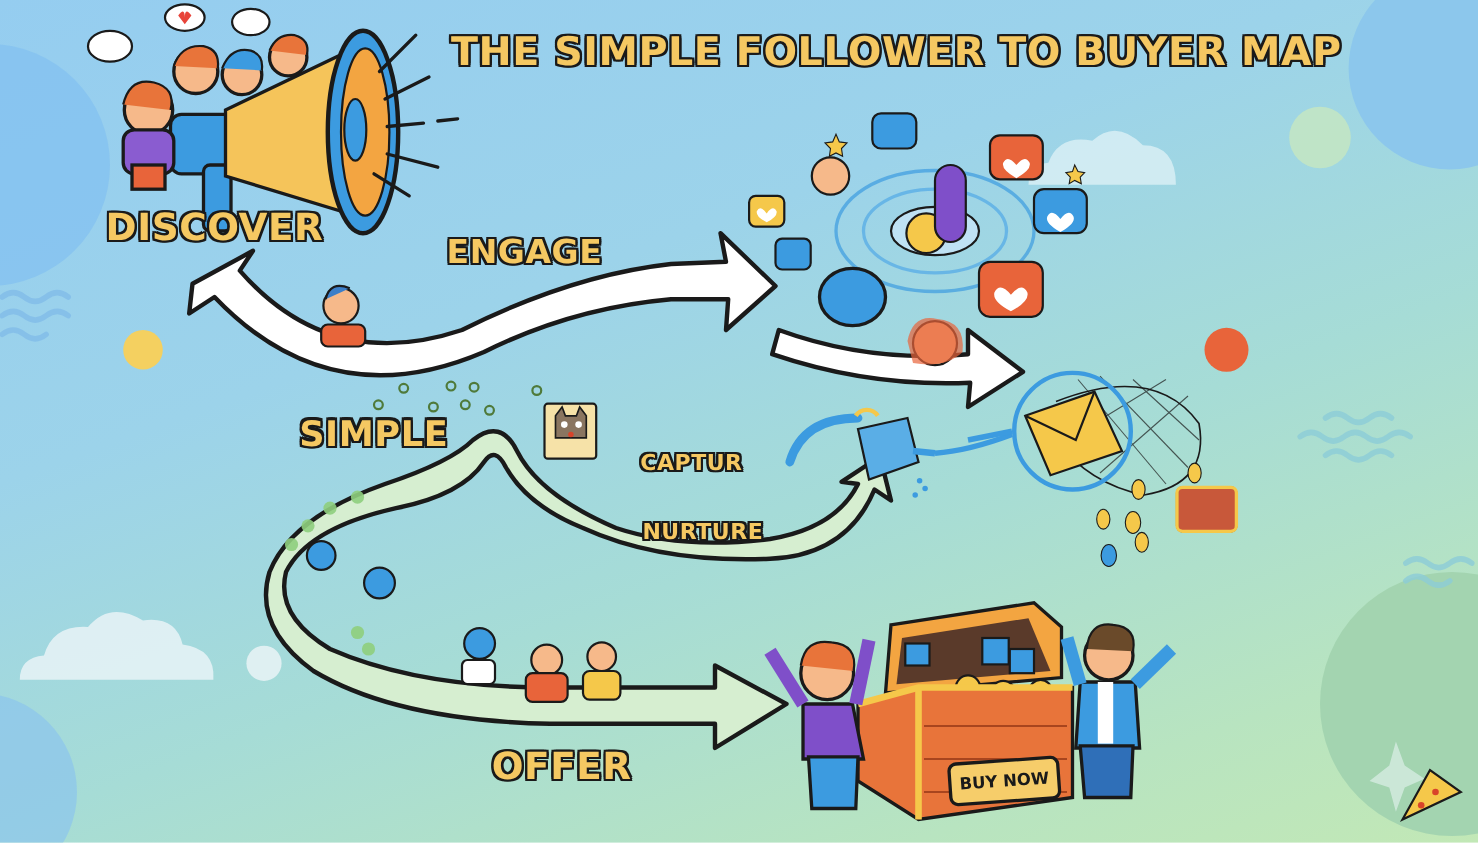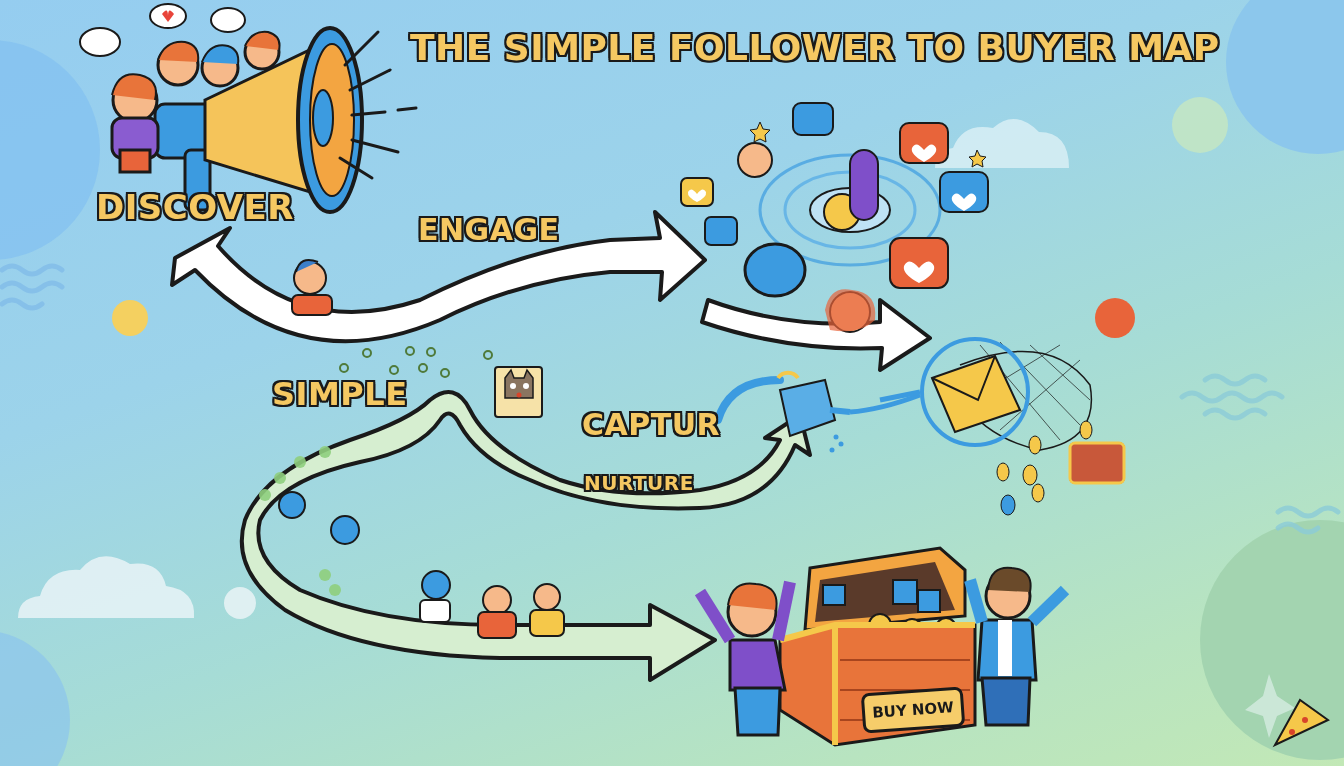--- a/index.html
+++ b/index.html
@@ -8,23 +8,23 @@
   #stage { position: absolute; inset: 0; width: 1344px; height: 766px;
            background: linear-gradient(160deg, #95cdf0 0%, #9cd3ea 35%, #a6dcd6 60%, #b8e4c0 85%, #c2e8b6 100%); overflow: hidden; }
   .label { position: absolute; font-family: "DejaVu Sans", sans-serif; font-weight: bold;
            color: #f5c862; letter-spacing: 0.5px;
            -webkit-text-stroke: 2px #1a1a1a; paint-order: stroke fill;
            text-shadow: 0 2px 0 #1a1a1a, 2px 0 0 #1a1a1a, -2px 0 0 #1a1a1a, 0 -2px 0 #1a1a1a,
                         2px 2px 0 #1a1a1a, -2px -2px 0 #1a1a1a, 2px -2px 0 #1a1a1a, -2px 2px 0 #1a1a1a;
            white-space: nowrap; line-height: 1; }
   .title { left: 410px; top: 30px; font-size: 36px; }
   .discover { left: 96px; top: 190px; font-size: 34px; }
-  .engage { left: 418px; top: 215px; font-size: 30px; }
+  .engage { left: 406px; top: 215px; font-size: 30px; }
   .capture { left: 272px; top: 378px; font-size: 32px; }
-  .captur2 { left: 582px; top: 410px; font-size: 30px; text-align: right; }
+  .captur2 { left: 582px; top: 410px; font-size: 20px; text-align: right; }
   .nurture { left: 584px; top: 473px; font-size: 20px; }
   .offer { left: 447px; top: 680px; font-size: 34px; }
   svg.art { position: absolute; left: 0; top: 0; }
   .chest-sign { position: absolute; left: 862px; top: 690px; width: 96px; height: 34px;
                 background: #f6cd6a; border: 3px solid #1a1a1a; border-radius: 8px;
                 display: flex; align-items: center; justify-content: center;
                 font-family: "DejaVu Sans", sans-serif; font-weight: bold; font-size: 15px; color: #1a1a1a;
                 transform: rotate(-4deg); }
 </style>
 </head>
@@ -261,14 +261,15 @@
         <circle cx="1292" cy="732" r="3" fill="#d8442a"></circle>
     </g>
   </svg>
 
   <div class="label title">THE SIMPLE FOLLOWER TO BUYER MAP</div>
   <div class="label discover">DISCOVER</div>
   <div class="label engage">ENGAGE</div>
   <div class="label capture">SIMPLE</div>
   <div class="label captur2">CAPTUR</div>
   <div class="label nurture">NURTURE</div>
+  <div class="label offer">OFFER</div>
   <div class="chest-sign">BUY NOW</div>
 </div>
 
 </body></html>

